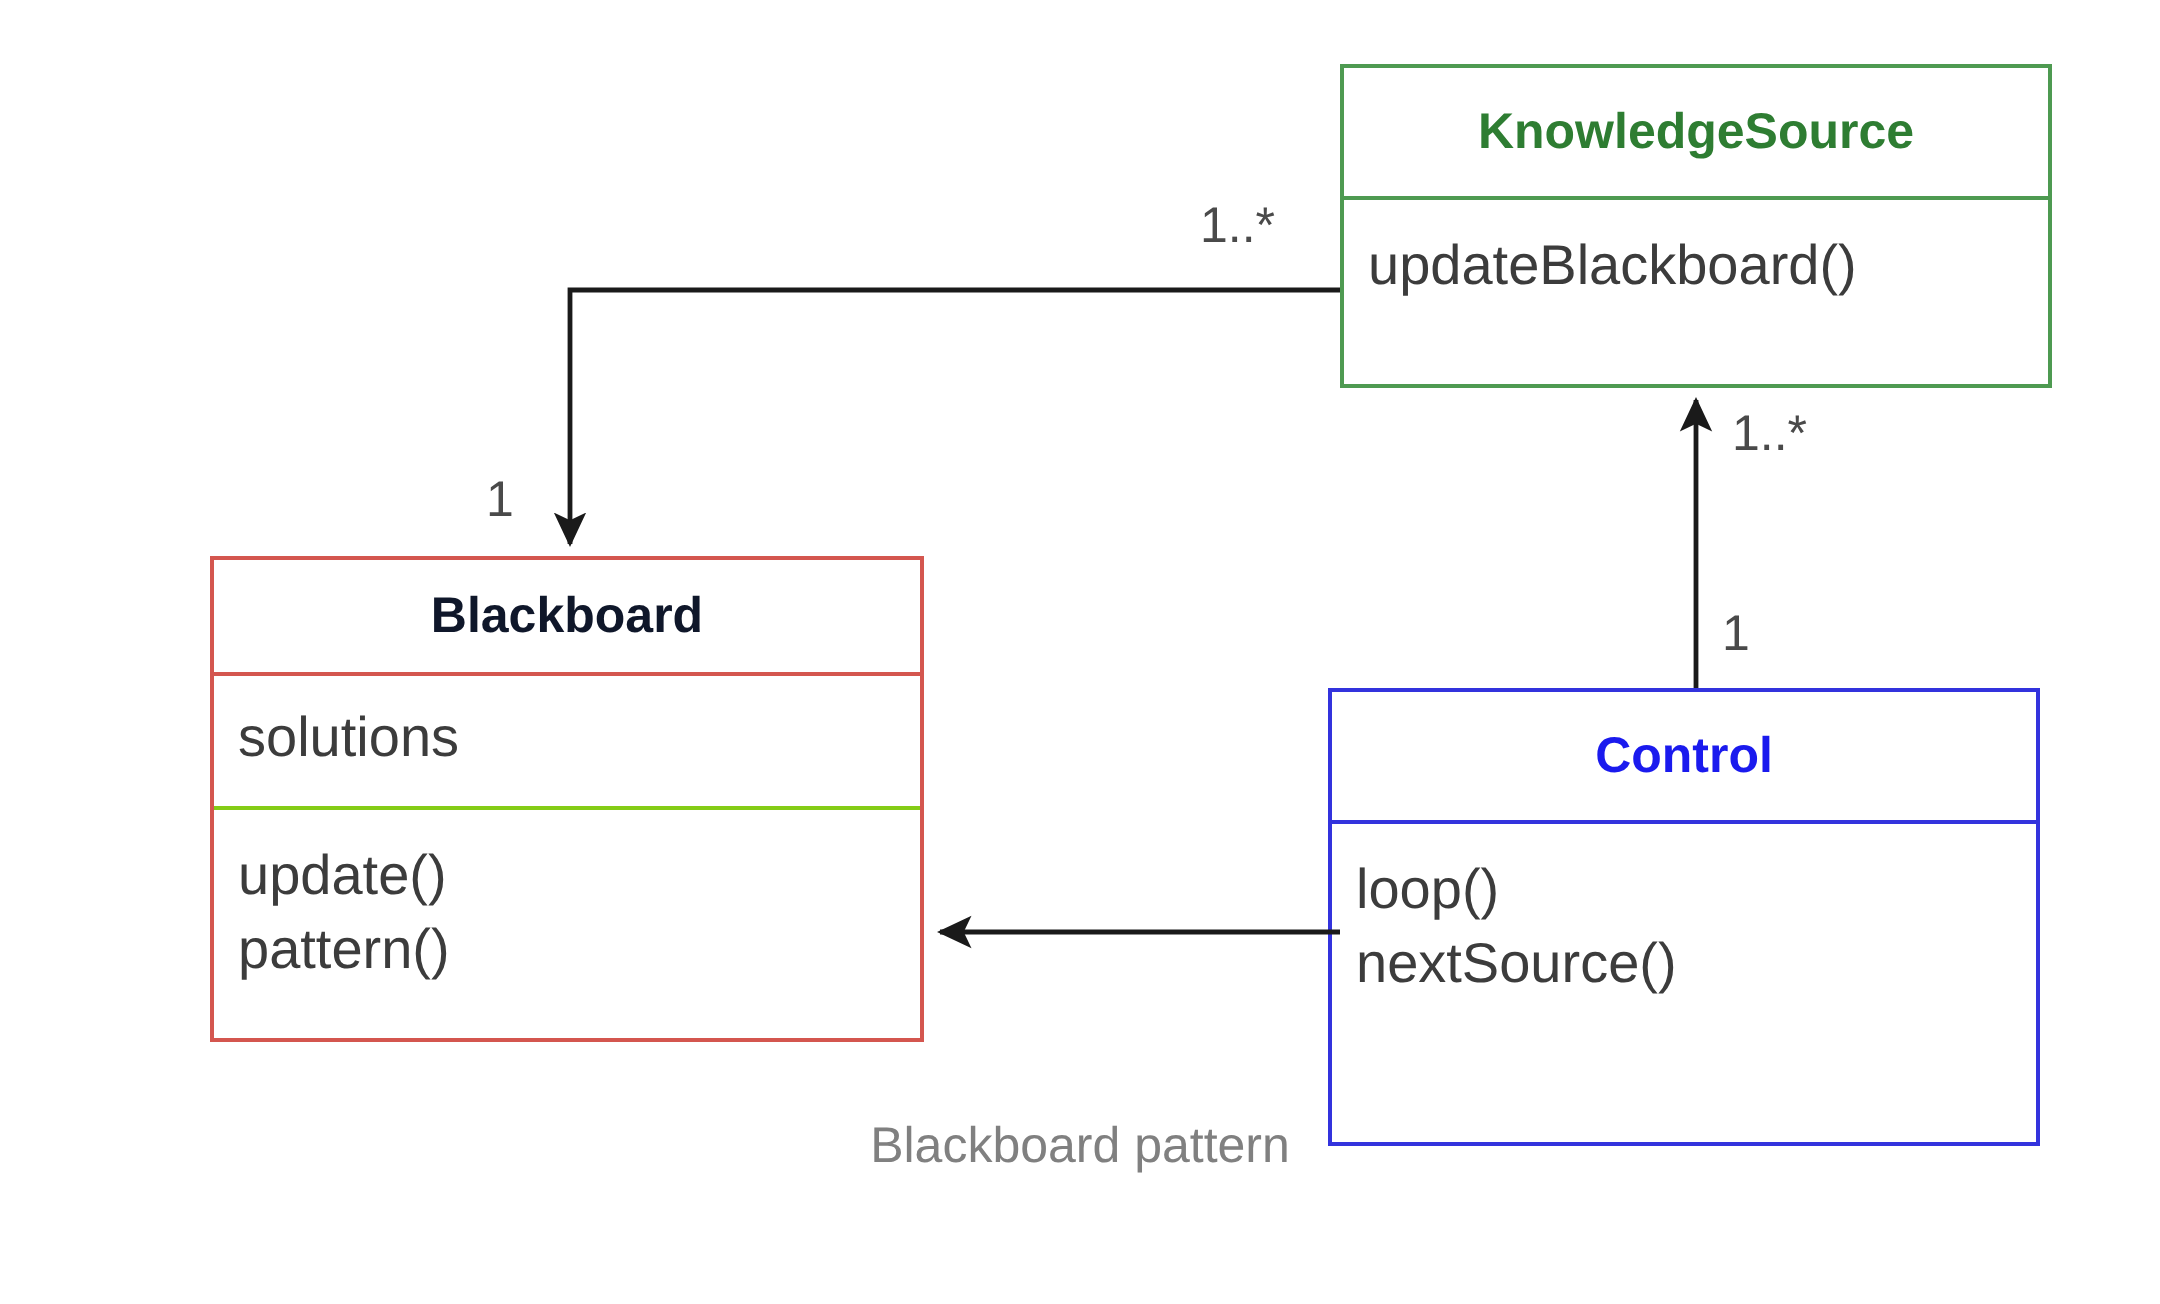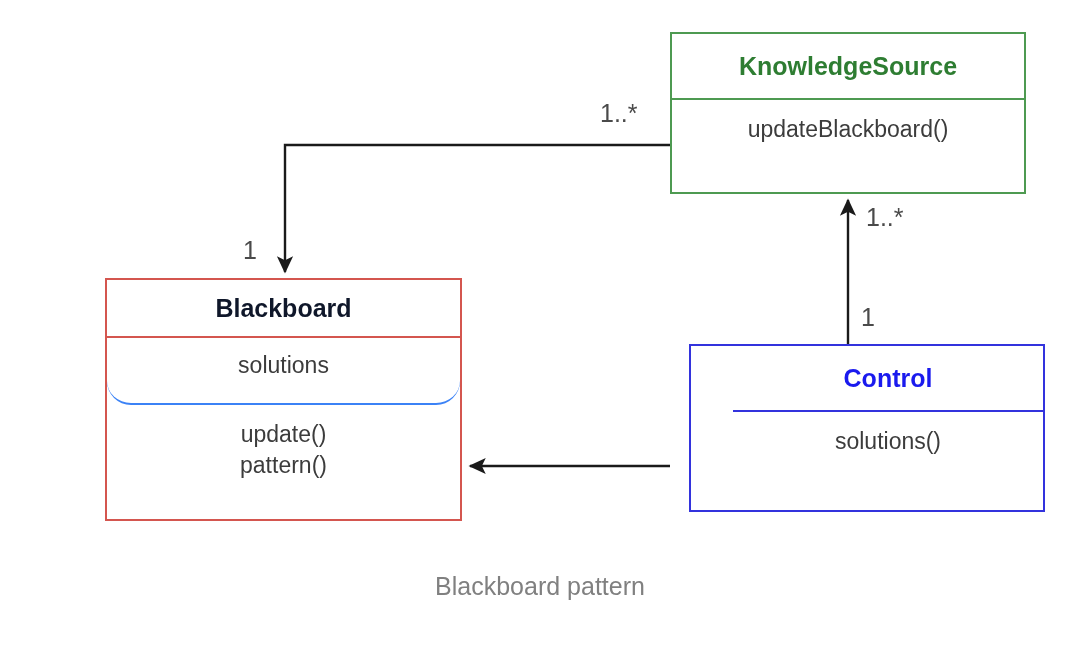--- a/index.html
+++ b/index.html
@@ -36,29 +36,28 @@
     line-height: 1;
     display: flex;
     align-items: center;
     justify-content: center;
     border-bottom-style: solid;
     border-bottom-width: 2px;
   }
   .uml-compartment {
     box-sizing: border-box;
     padding: 14px 12px 10px 12px;
-    font-size: 23px;
+    font-size: 28px;
     color: #3c3c3c;
     line-height: 1.33;
-    text-align: center;
+    text-align: left;
   }
   .uml-compartment.attrs {
-    border-bottom: 2px solid #3b82f6;
+    border-bottom: 2px solid #84cc16;
     padding-bottom: 12px;
-    border-radius: 24px;
   }
   .uml-member {
     white-space: nowrap;
   }
 
   
   #knowledge-source {
     left: 670px;
     top: 32px;
     width: 356px;
@@ -81,26 +80,25 @@
   }
   #blackboard .uml-title {
     height: 58px;
     color: #0f172a;
     border-bottom-color: #d4564f;
   }
   #blackboard .attrs { height: 67px; padding-top: 12px; }
 
   
   #control {
-    left: 689px;
+    left: 664px;
     top: 344px;
     width: 356px;
-    height: 168px;
+    height: 229px;
     border-color: #3333dd;
-    padding-left: 42px;
   }
   #control .uml-title {
     height: 66px;
     color: #1a1aee;
     border-bottom-color: #3333dd;
   }
 
   
   .edge-svg {
     position: absolute;
@@ -124,21 +122,21 @@
   }
   #mult-ks-blackboard { left: 600px; top: 101px; }
   #mult-blackboard-end { left: 243px; top: 238px; }
   #mult-control-ks-top { left: 866px; top: 205px; }
   #mult-control-ks-bottom { left: 861px; top: 305px; }
 
   
   #caption {
     position: absolute;
     left: 0;
-    top: 573px;
+    top: 560px;
     width: 1080px;
     text-align: center;
     font-size: 25px;
     color: #808080;
     line-height: 1.1;
   }
 </style>
 </head>
 <body>
 
@@ -158,21 +156,22 @@
     </div>
     <div class="uml-compartment ops">
       <div class="uml-member">update()</div>
       <div class="uml-member">pattern()</div>
     </div>
   </div>
 
   <div class="uml-class" id="control">
     <div class="uml-title">Control</div>
     <div class="uml-compartment ops">
-      <div class="uml-member">solutions()</div>
+      <div class="uml-member">loop()</div>
+      <div class="uml-member">nextSource()</div>
     </div>
   </div>
 
   <svg class="edge-svg" viewBox="0 0 1080 652">
     <defs>
       <marker id="arrowhead" viewBox="0 0 12 12" refX="10.5" refY="6" markerWidth="7.5" markerHeight="7.5" orient="auto-start-reverse">
         <path d="M 0 0.6 L 11.5 6 L 0 11.4 L 2.6 6 Z" fill="#1a1a1a"></path>
       </marker>
     </defs>
 

